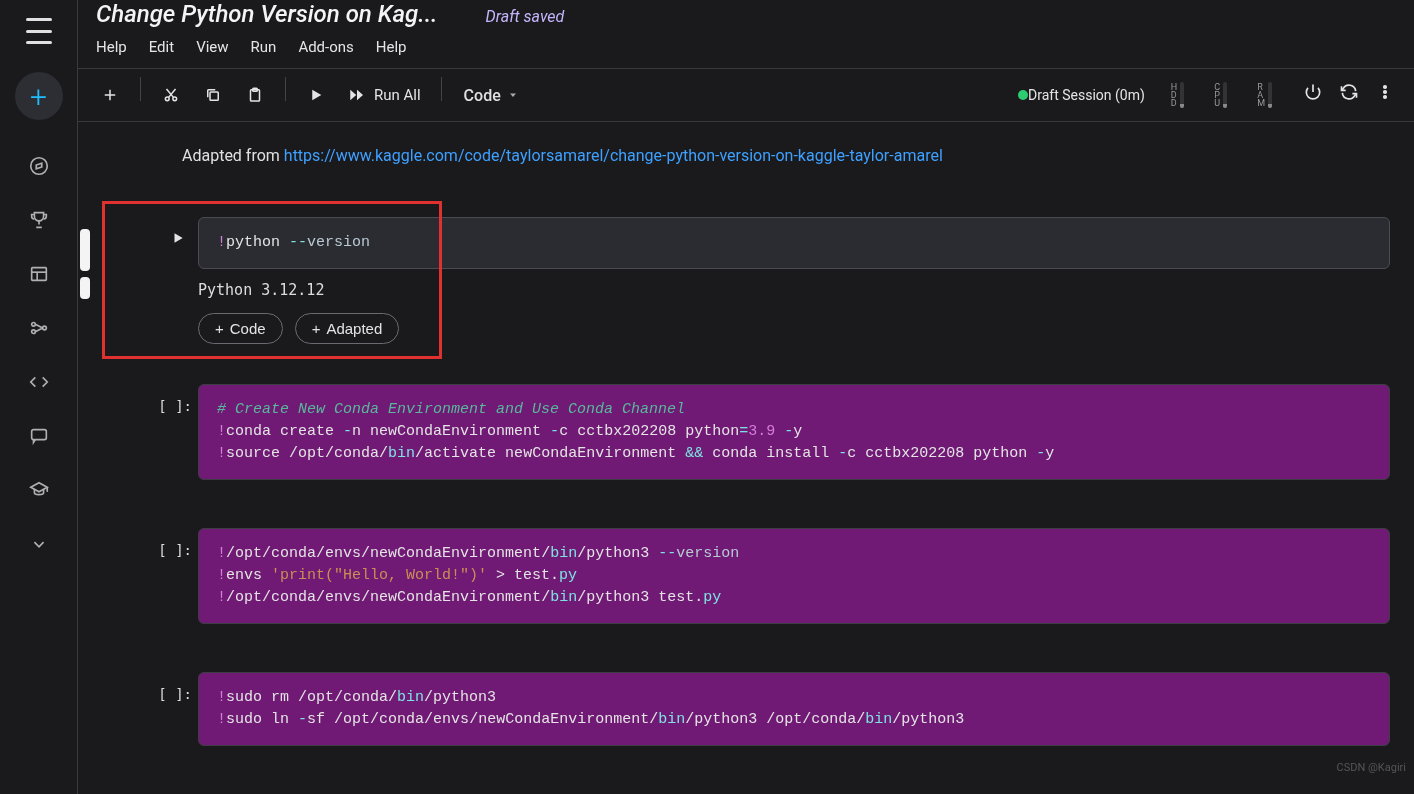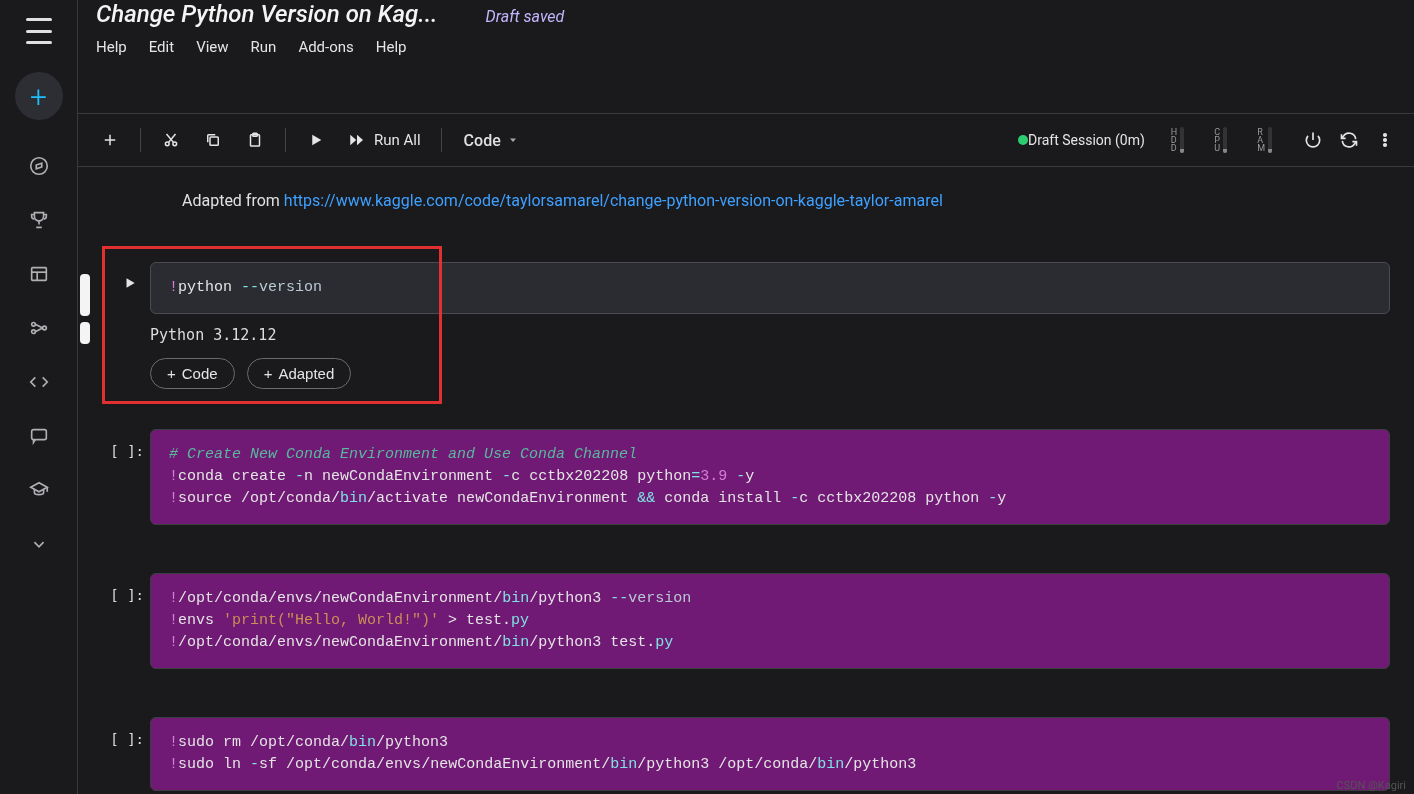--- a/index.html
+++ b/index.html
@@ -45,26 +45,25 @@
   display:flex;align-items:baseline;gap:24px;font-style:italic;
 }
 .title { font-size:24px;font-weight:500;color:#f4f4f4;white-space:nowrap; }
 .draft-saved { color:#c4b5fd;font-size:16px;margin-left:24px; }
 .menu-bar {
   display:flex;gap:22px;padding:10px 18px 12px 18px;
   font-size:15px;color:#e4e4e4;
 }
 .menu-bar span { cursor:pointer; }
 .toolbar {
-  display:flex;align-items:center;
+  display:flex;
   padding:8px 14px;
   border-top:1px solid #3a3a3e;
   border-bottom:1px solid #3a3a3e;
   gap:6px;
-  margin-top:45px;
 }
 .tool-btn {
   width:36px;height:36px;display:flex;align-items:center;justify-content:center;
   color:#e4e4e4;cursor:pointer;border-radius:4px;
 }
 .tool-btn svg { width:18px;height:18px;stroke:#e4e4e4;fill:none;stroke-width:2; }
 .divider { width:1px;height:24px;background:#444;margin:0 6px; }
 .run-all { display:flex;align-items:center;gap:8px;cursor:pointer;font-size:15px;padding:0 8px;color:#e4e4e4; }
 .celltype { display:flex;align-items:center;gap:6px;cursor:pointer;font-size:16px;font-weight:500;padding:0 10px; }
 .toolbar-spacer { flex:1; }
@@ -73,21 +72,21 @@
 .session-text { font-size:14px;color:#e4e4e4; }
 .meter { display:inline-flex;align-items:center;gap:3px; }
 .meter-label { font-size:9px;line-height:8px;color:#999;display:flex;flex-direction:column; }
 .meter-bar { width:4px;height:26px;background:#333;border-radius:2px;position:relative;overflow:hidden; }
 .meter-bar.low::after { content:'';position:absolute;bottom:0;left:0;width:100%;height:4px;background:#888; }
 .right-icon { width:30px;height:30px;display:flex;align-items:center;justify-content:center;cursor:pointer; }
 .right-icon svg { width:20px;height:20px;stroke:#e4e4e4;fill:none;stroke-width:2; }
 .content { flex:1;overflow-y:auto;padding:24px 24px 24px 24px; }
 .intro-line { margin-left:80px;font-size:16px;margin-bottom:52px; }
 .intro-line a { color:#3ea0ff;text-decoration:none; }
-.cell-wrap { position:relative;margin-bottom:48px; }
+.cell-wrap { position:relative;margin-bottom:48px;padding-left:48px; }
 .cell-wrap.first { margin-bottom:40px; }
 .gutter-bars {
   position:absolute;left:-22px;top:12px;display:flex;flex-direction:column;gap:6px;
 }
 .gutter-bars .bar { width:10px;height:42px;background:#f4f4f4;border-radius:4px; }
 .gutter-bars .bar.short { height:22px; }
 .red-box {
   position:absolute;left:0;top:-16px;width:340px;height:158px;
   border:3px solid #e03030;pointer-events:none;
 }
@@ -119,21 +118,21 @@
 .tok-flag { color:#b9cad3; }
 .tok-dashes { color:#7fe2e2; }
 .tok-comment { color:#59b89c;font-style:italic; }
 .tok-num { color:#d67bd6; }
 .tok-str { color:#c98f55; }
 .tok-path { color:#e4e4e4; }
 .tok-bin { color:#7fe2e2; }
 .tok-op { color:#7fe2e2; }
 .tok-ext { color:#7fe2e2; }
 .watermark {
-  position:fixed;right:8px;bottom:2px;font-size:11px;color:#555;
+  position:fixed;right:8px;bottom:20px;font-size:11px;color:#555;
 }
 </style>
 </head>
 <body>
 
 <div class="app">
   <div class="left-rail">
     <div class="hamburger">
         <span></span>
         <span></span>

